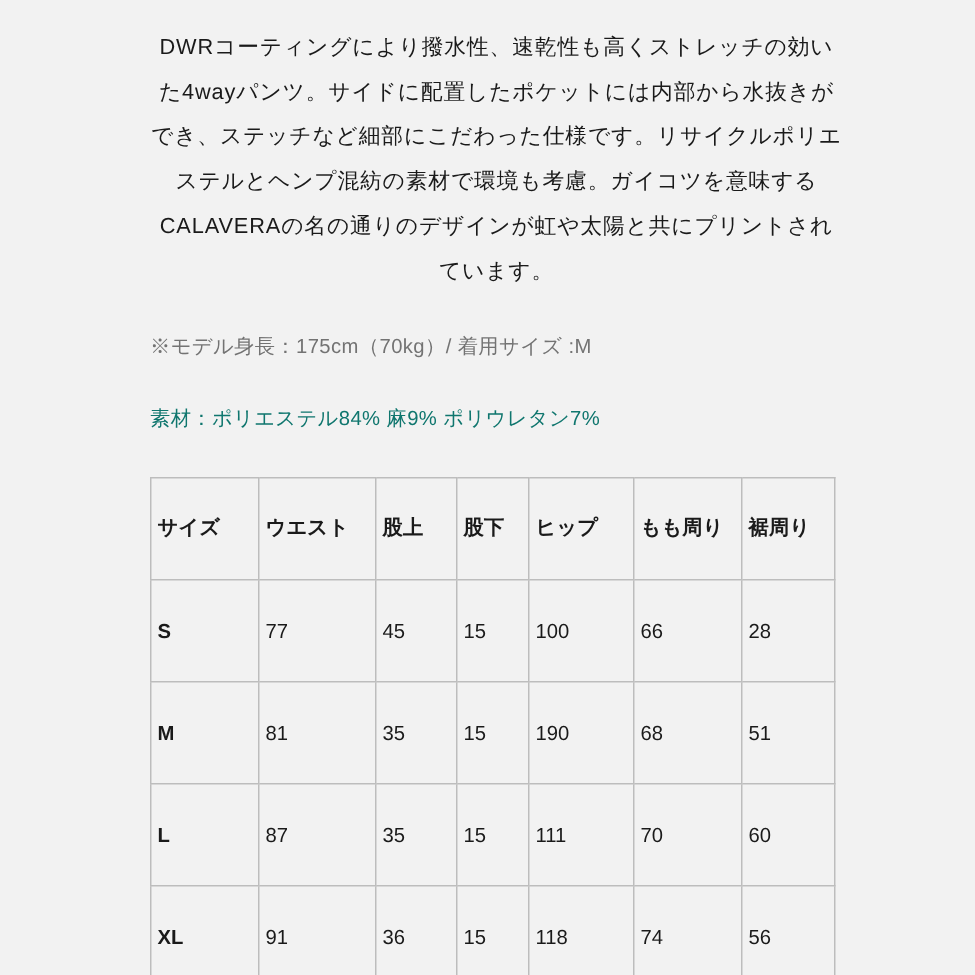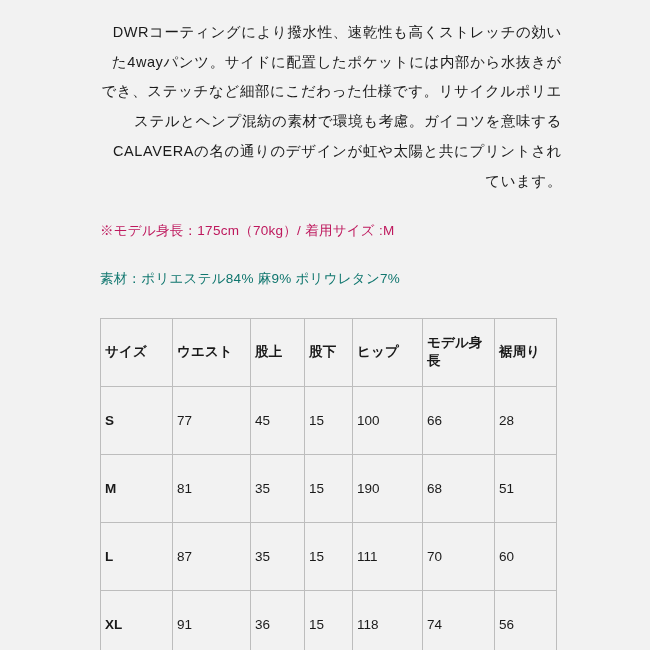--- a/index.html
+++ b/index.html
@@ -25,26 +25,26 @@
     left: 100px;
     top: 18px;
     width: 462px;
   }
   .para {
     font-size: 14.5px;
     line-height: 2.05;
     color: #1a1a1a;
     letter-spacing: 0.04em;
     margin: 0 0 22px 0;
-    text-align: right;
+    text-align: center;
   }
   .note {
     font-size: 13.5px;
     line-height: 1.9;
-    color: #be185d;
+    color: #737373;
     letter-spacing: 0.02em;
     margin: 0 0 22px 0;
   }
   .material {
     font-size: 13.5px;
     line-height: 1.9;
     color: #0f766e;
     letter-spacing: 0.02em;
     margin: 0 0 26px 0;
   }
@@ -104,21 +104,21 @@
           <col class="c5">
           <col class="c6">
       </colgroup>
       <thead>
         <tr>
           <th>サイズ</th>
           <th>ウエスト</th>
           <th>股上</th>
           <th>股下</th>
           <th>ヒップ</th>
-          <th>モデル身長</th>
+          <th>もも周り</th>
           <th>裾周り</th>
         </tr>
       </thead>
       <tbody>
         <tr>
           <td>S</td>
           <td>77</td>
           <td>45</td>
           <td>15</td>
           <td>100</td>

